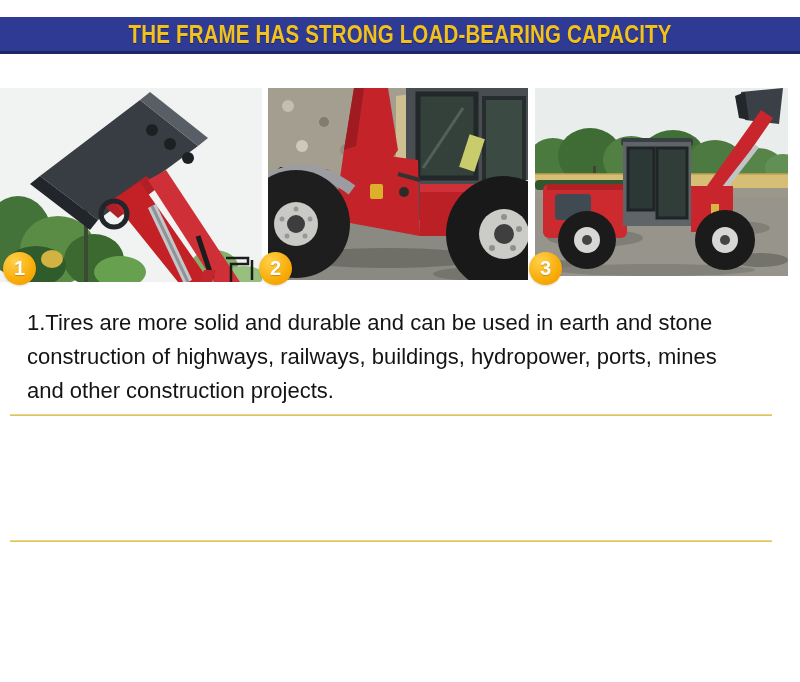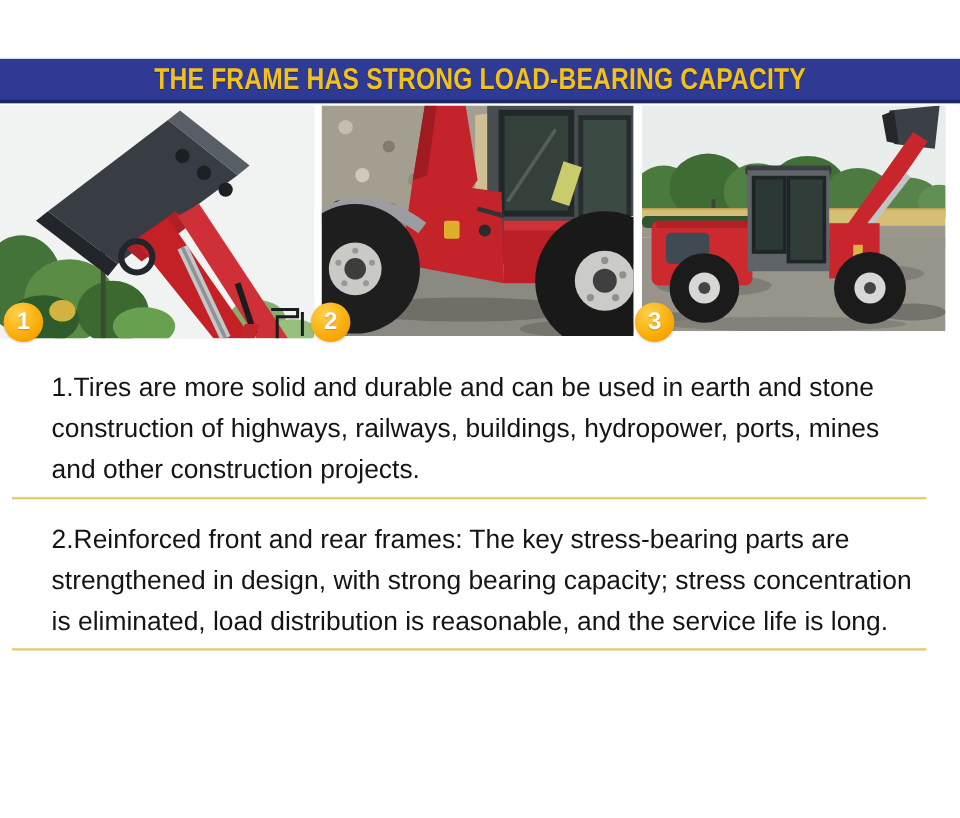--- a/index.html
+++ b/index.html
@@ -2,21 +2,21 @@
 <html><head>
 <meta charset="utf-8">
 <style>
   html,body{margin:0;padding:0;background:#ffffff;}
   .page{
     position:relative;width:800px;height:682px;background:#ffffff;overflow:hidden;
     font-family:"Liberation Sans","DejaVu Sans",sans-serif;
   }
   
   .banner{
-    position:absolute;left:0;top:49px;width:800px;height:37px;
+    position:absolute;left:0;top:17px;width:800px;height:37px;
     background:#2e3a94;border-bottom:3px solid #1c2868;box-sizing:border-box;
     display:flex;align-items:center;justify-content:center;
   }
   .banner-title{
     color:#f3c11c;font-weight:bold;font-size:25px;white-space:nowrap;
     transform:scaleX(0.82);letter-spacing:0.2px;
     text-shadow:0 1px 0 rgba(0,0,0,0.35);
   }
   
   .photo{position:absolute;top:88px;overflow:hidden;background:#eef0ef;}
@@ -31,21 +31,21 @@
     color:#ffffff;font-weight:bold;font-size:20px;
     text-shadow:0 1px 1px rgba(150,90,0,0.45);
     box-shadow:0 1px 2px rgba(0,0,0,0.15);
   }
   .badge1{left:3px;}
   .badge2{left:259px;}
   .badge3{left:529px;}
   
   .para{
     position:absolute;left:0;width:800px;box-sizing:border-box;
-    padding:0 4px 0 43px;color:#141414;font-size:22px;line-height:34px;
+    padding:0 4px 0 27px;color:#141414;font-size:22px;line-height:34px;
     white-space:pre-line;letter-spacing:0px;
   }
   .para1{top:306px;}
   .para2{top:433px;}
   .para3{top:555px;}
   .divider{
     position:absolute;left:10px;width:762px;height:2px;
     background:linear-gradient(to bottom,#f2e09c,#d9b94e);
   }
   .divider1{top:414px;}
@@ -215,18 +215,15 @@
     <span>2</span>
   </div>
   <div class="badge badge3">
     <span>3</span>
   </div>
 
   <div class="para para1">1.Tires are more solid and durable and can be used in earth and stone
 construction of highways, railways, buildings, hydropower, ports, mines
 and other construction projects.</div>
   <div class="divider divider1"></div>
-  <div class="para para2">2.Reinforced front and rear frames: The key stress-bearing parts are
-strengthened in design, with strong bearing capacity; stress concentration
-is eliminated, load distribution is reasonable, and the service life is long.</div>
   <div class="divider divider2"></div>
 
 </div>
 
 </body></html>

